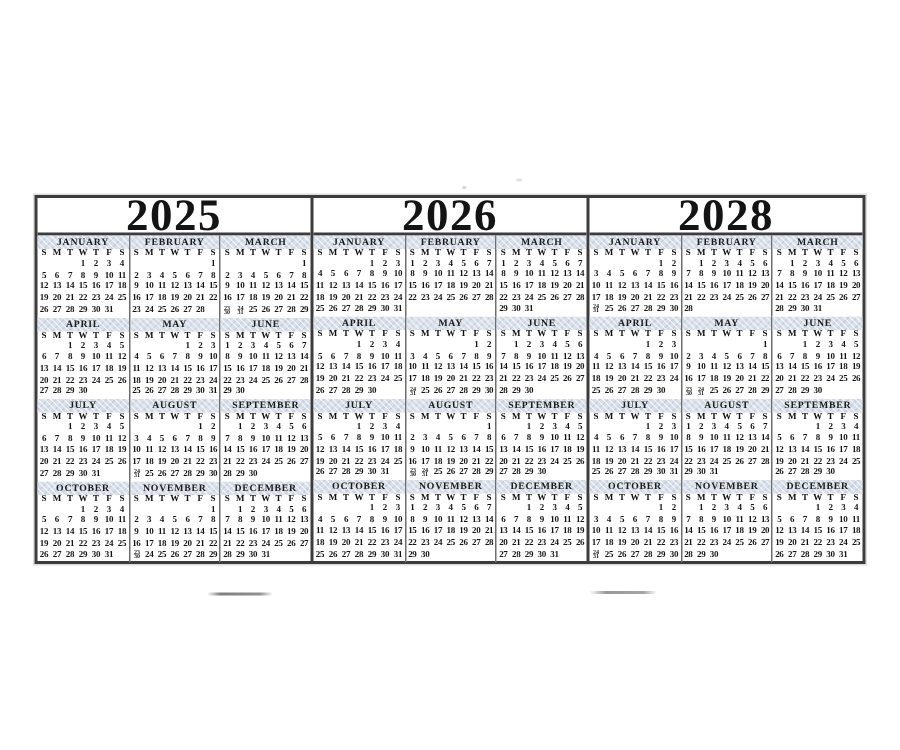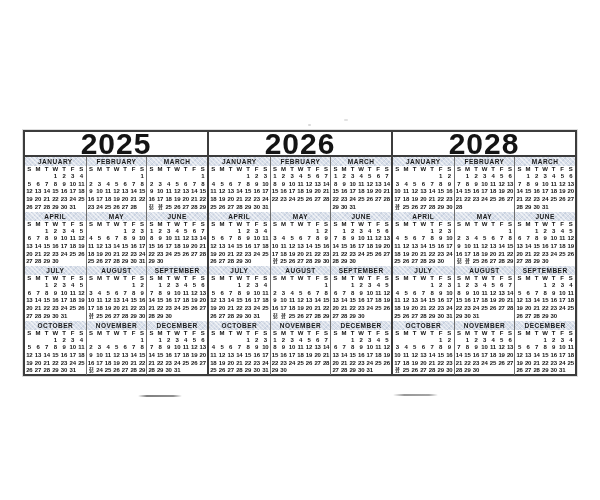--- a/index.html
+++ b/index.html
@@ -1,29 +1,29 @@
 <!DOCTYPE html>
 <html><head>
 <meta charset="utf-8">
 <style>
   html,body{margin:0;padding:0;background:#fff;}
   #canvas{
     position:relative;width:600px;height:500px;background:var(--paper,#fff);
-    font-family:Liberation Sans, sans-serif;color:var(--ink,#161616);
+    font-family:Liberation Serif, serif;color:var(--ink,#161616);
     overflow:hidden;
   }
   
   .cal-box{
     position:absolute;left:23px;top:130px;width:554px;height:246px;
     border:2px solid var(--grid,#3c3c3c);box-sizing:border-box;
     display:flex;background:#fff;
     box-shadow:0 0 0 1px rgba(120,120,120,.25);
   }
   .year-col{flex:1 1 0;display:flex;flex-direction:column;min-width:0;}
-  .year-col + .year-col{border-left:2.5px solid var(--grid,#3c3c3c);}
+  .year-col + .year-col{border-left:2.5px solid var(--grid,#3c3c3c);justify-content:center;}
   .year-head{
     height:22px;line-height:22px;text-align:center;
     font-size:30px;font-weight:600;letter-spacing:1px;color:#141414;
     border-bottom:2px solid var(--grid,#3c3c3c);
     display:flex;align-items:center;justify-content:center;
     padding-top:1px;box-sizing:content-box;
   }
   .months{
     flex:1;display:grid;grid-template-columns:repeat(3,1fr);
     grid-auto-rows:54.5px;

